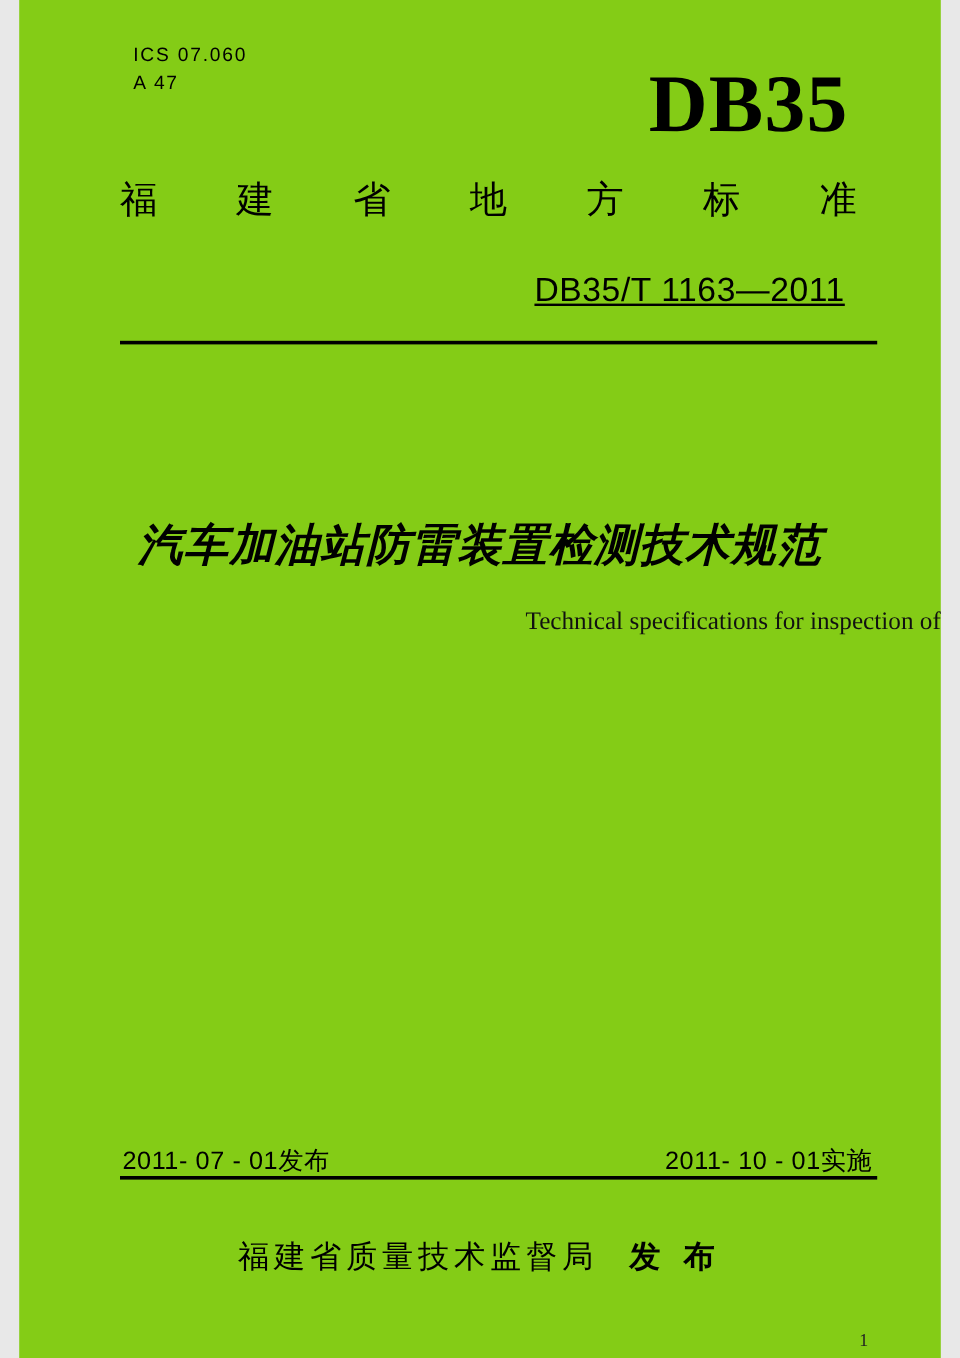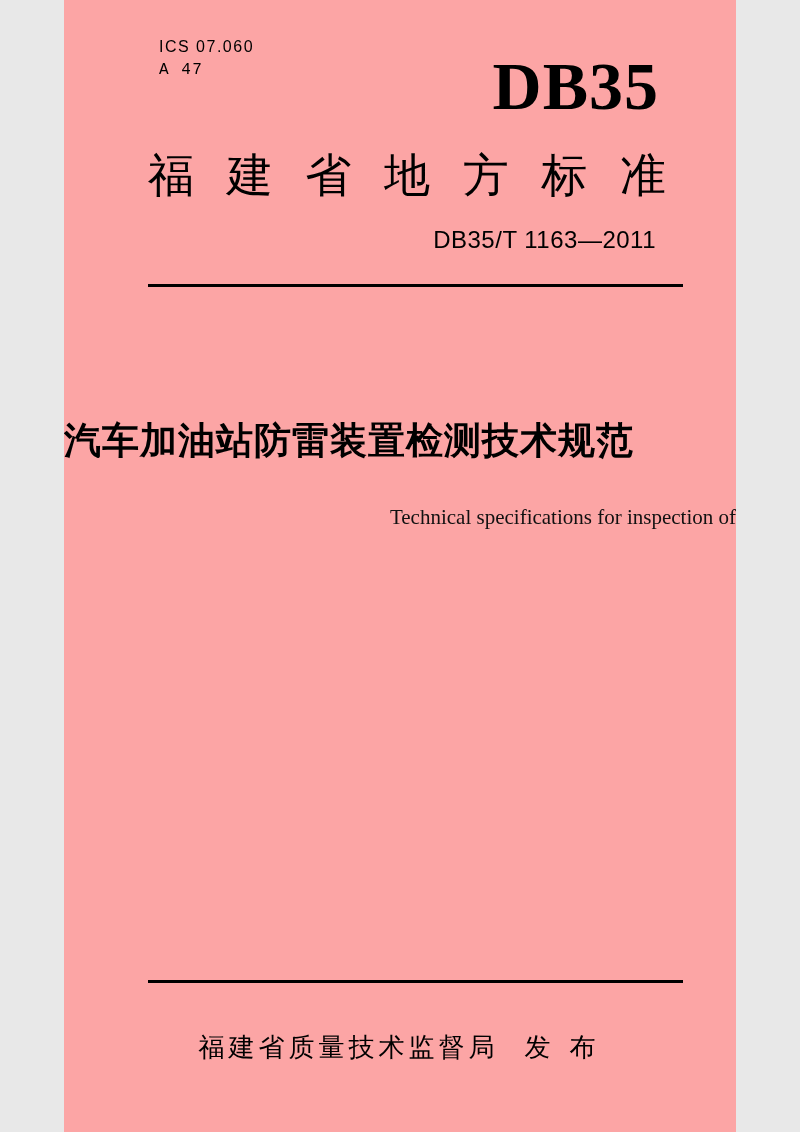--- a/index.html
+++ b/index.html
@@ -2,24 +2,24 @@
 <html><head>
 <meta charset="utf-8">
 <style>
   html, body {
     margin: 0;
     padding: 0;
     background: #e8e8e8;
   }
   .page {
     position: relative;
-    width: 672px;
+    width: 768px;
     height: 1132px;
     margin: 0 auto;
-    background: #fca5a5;
+    background: #84cc16;
     color: #000000;
     font-family: "Liberation Sans", "DejaVu Sans", sans-serif;
     overflow: hidden;
   }
 
   
   .ics-code {
     position: absolute;
     left: 95px;
     top: 38px;
@@ -27,69 +27,70 @@
     letter-spacing: 1.5px;
     white-space: pre;
   }
   .class-code {
     position: absolute;
     left: 95px;
     top: 61px;
     font-size: 16px;
     letter-spacing: 1.5px;
     white-space: pre;
-    font-family: Liberation Mono, monospace;
   }
   .db-logo {
     position: absolute;
     top: 52px;
     right: 77px;
     font-family: "Liberation Serif", "DejaVu Serif", serif;
     font-weight: bold;
     font-size: 68px;
     line-height: 1;
     letter-spacing: 1px;
   }
   .standard-name {
     position: absolute;
     left: 84px;
     right: 70px;
     top: 150px;
-    font-size: 46px;
+    font-size: 31px;
     line-height: 1.1;
     text-align: justify;
     text-align-last: justify;
     white-space: normal;
   }
   .doc-number {
     position: absolute;
     top: 226px;
     right: 80px;
-    font-size: 24px;
+    font-size: 28px;
     letter-spacing: 0.5px;
+    text-decoration: underline;
   }
   .header-rule {
     position: absolute;
     left: 84px;
     right: 53px;
     top: 284px;
     height: 2.5px;
     background: #000000;
   }
 
   
   .title-zh {
     position: absolute;
     left: 0;
     right: 0;
-    top: 416px;
-    text-align: left;
+    top: 430px;
+    text-align: center;
     font-size: 37px;
     font-weight: bold;
     letter-spacing: 1px;
+    font-style: italic;
   }
   .title-en {
     position: absolute;
     left: 0;
     right: 0;
     text-align: right;
     font-family: "Liberation Serif", "DejaVu Serif", serif;
     font-size: 21px;
     color: #111111;
   }
@@ -124,20 +125,21 @@
     justify-content: center;
     align-items: flex-start;
     font-size: 26px;
   }
   .publisher-name {
     letter-spacing: 4px;
   }
   .publish-label {
     margin-left: 26px;
     letter-spacing: 6px;
+    font-weight: bold;
   }
   .page-number {
     position: absolute;
     left: 700px;
     top: 1110px;
     font-family: "Liberation Serif", "DejaVu Serif", serif;
     font-size: 15px;
     color: #222222;
   }
 </style>
@@ -149,20 +151,24 @@
   <div class="ics-code">ICS 07.060</div>
   <div class="class-code">A 47</div>
   <div class="db-logo">DB35</div>
   <div class="standard-name">福 建 省 地 方 标 准</div>
   <div class="doc-number">DB35/T 1163—2011</div>
   <div class="header-rule"></div>
 
   <div class="title-zh">汽车加油站防雷装置检测技术规范</div>
   <div class="title-en title-en-1">Technical specifications for inspection of</div>
 
+  <div class="date-row">
+    <span>2011- 07 - 01发布</span>
+    <span>2011- 10 - 01实施</span>
+  </div>
   <div class="footer-rule"></div>
 
   <div class="publisher-row">
     <span class="publisher-name">福建省质量技术监督局</span>
     <span class="publish-label">发 布</span>
   </div>
 
   <div class="page-number">1</div>
 
 </div>

